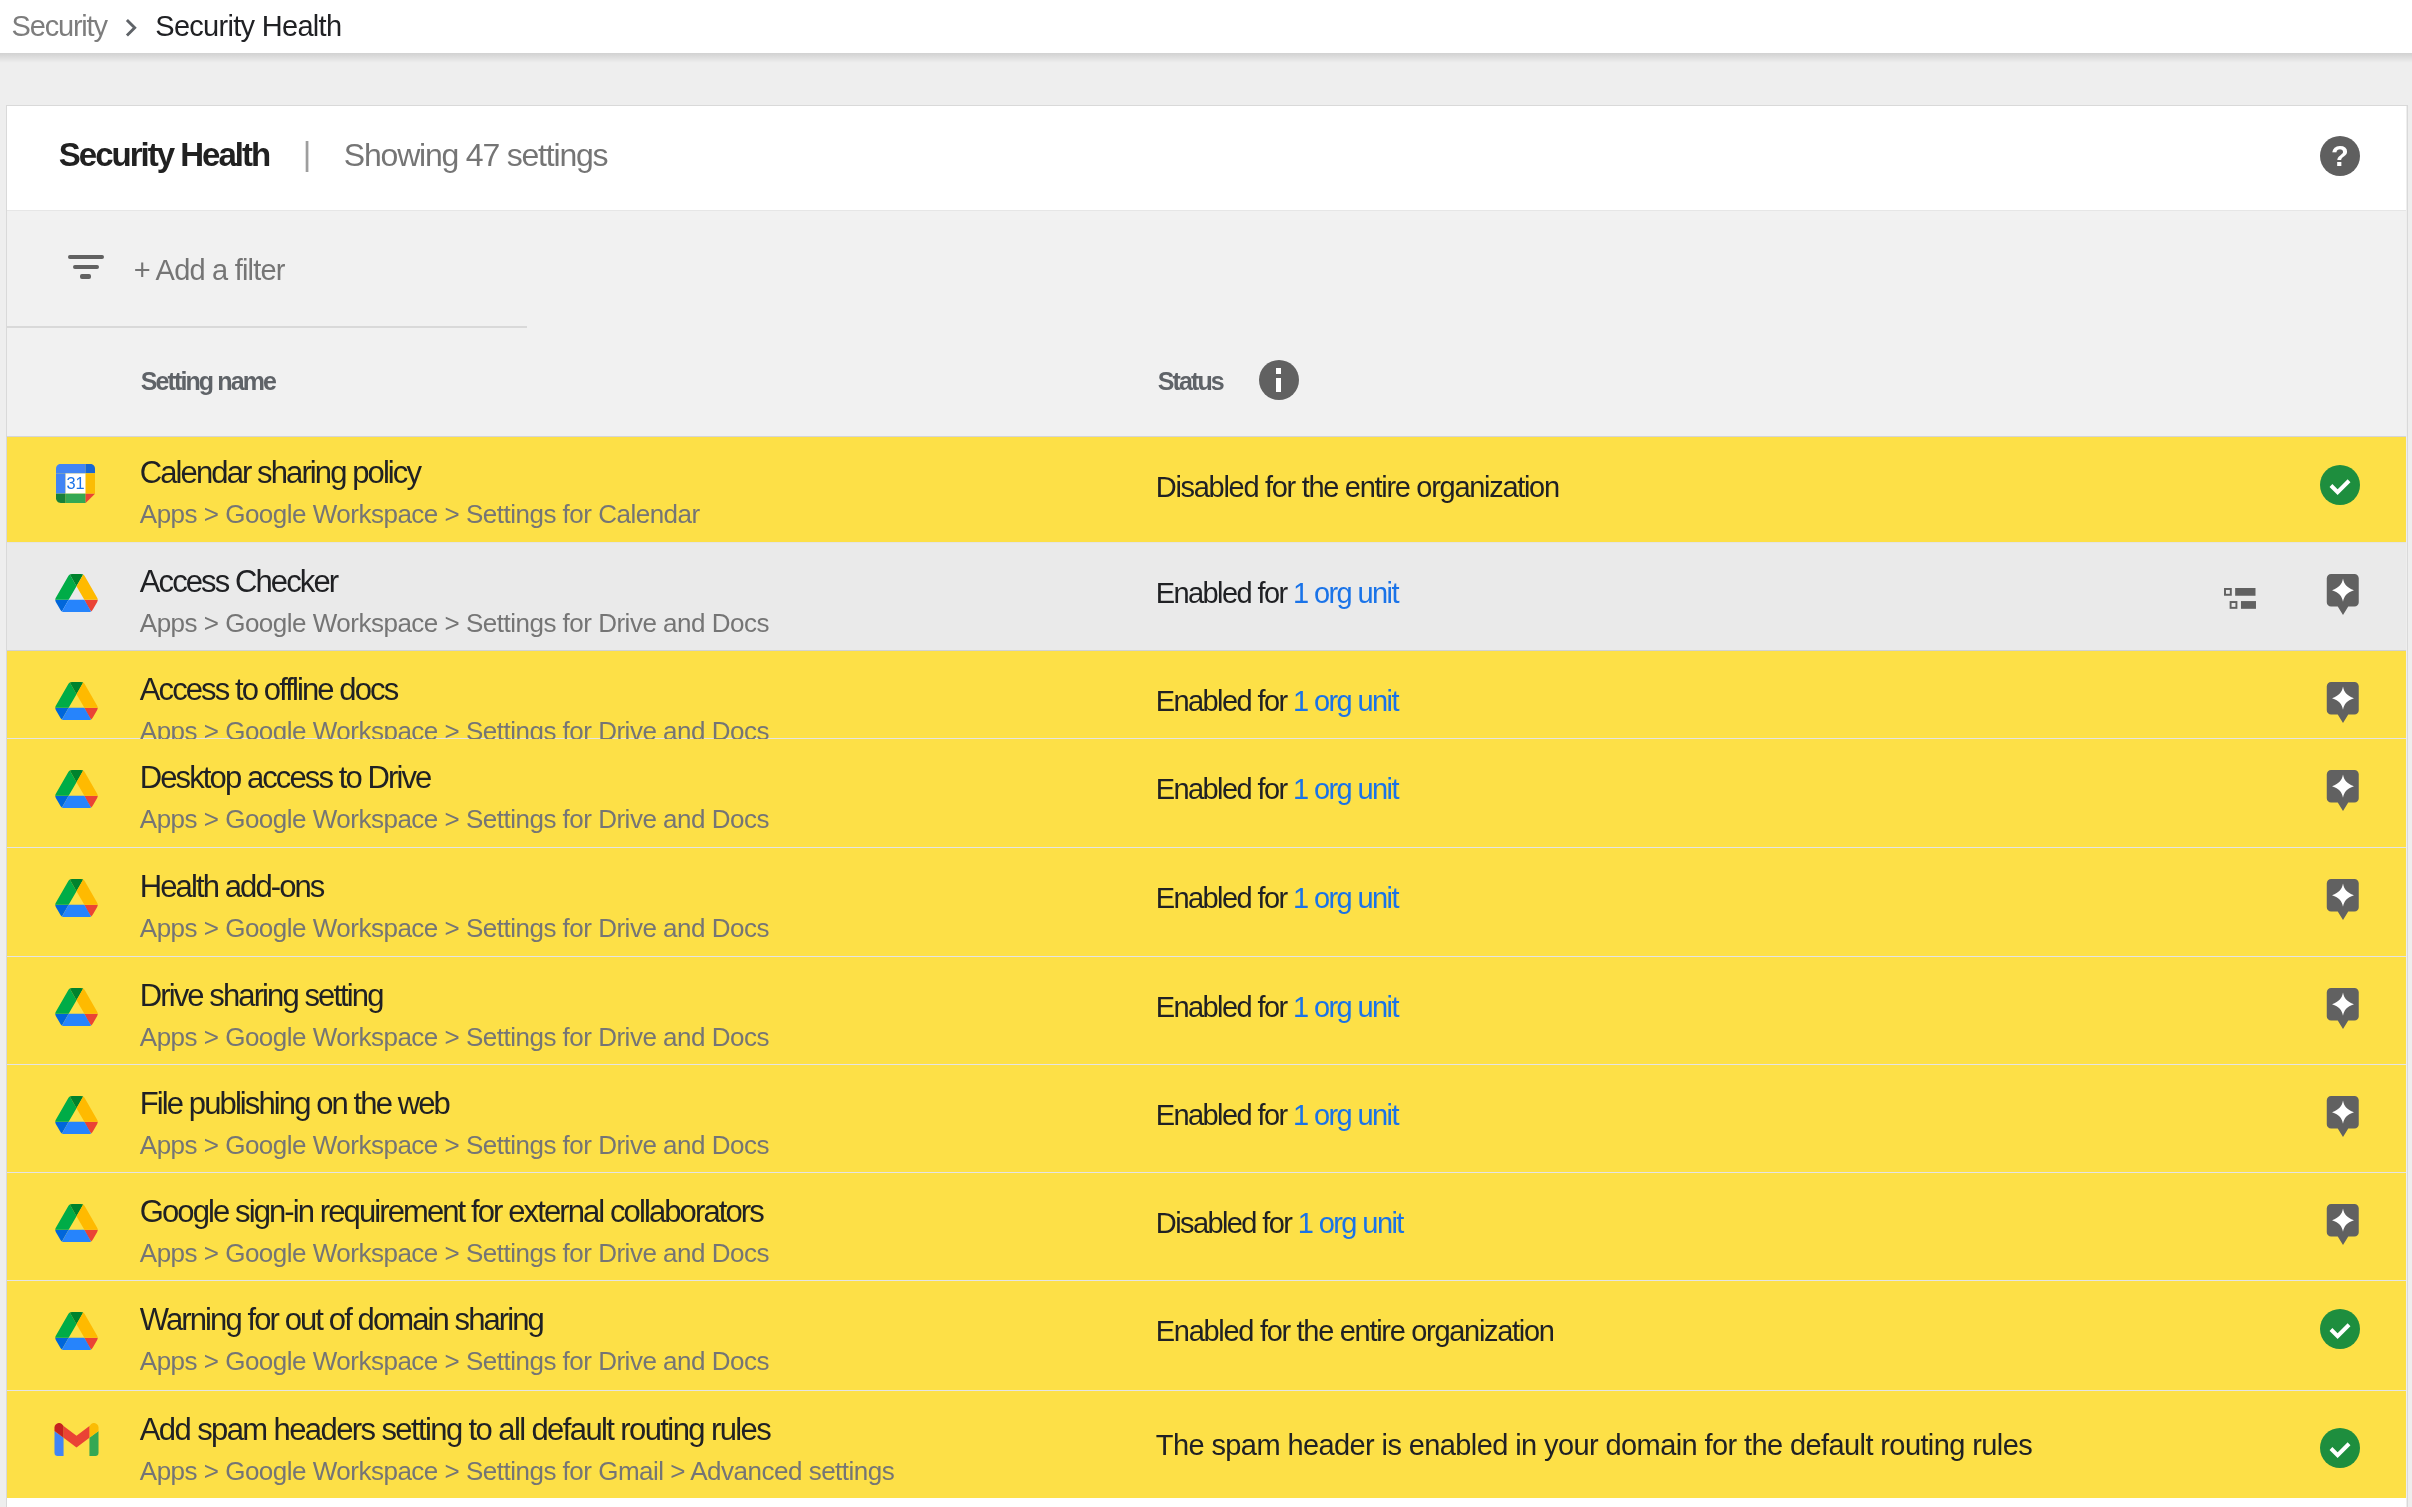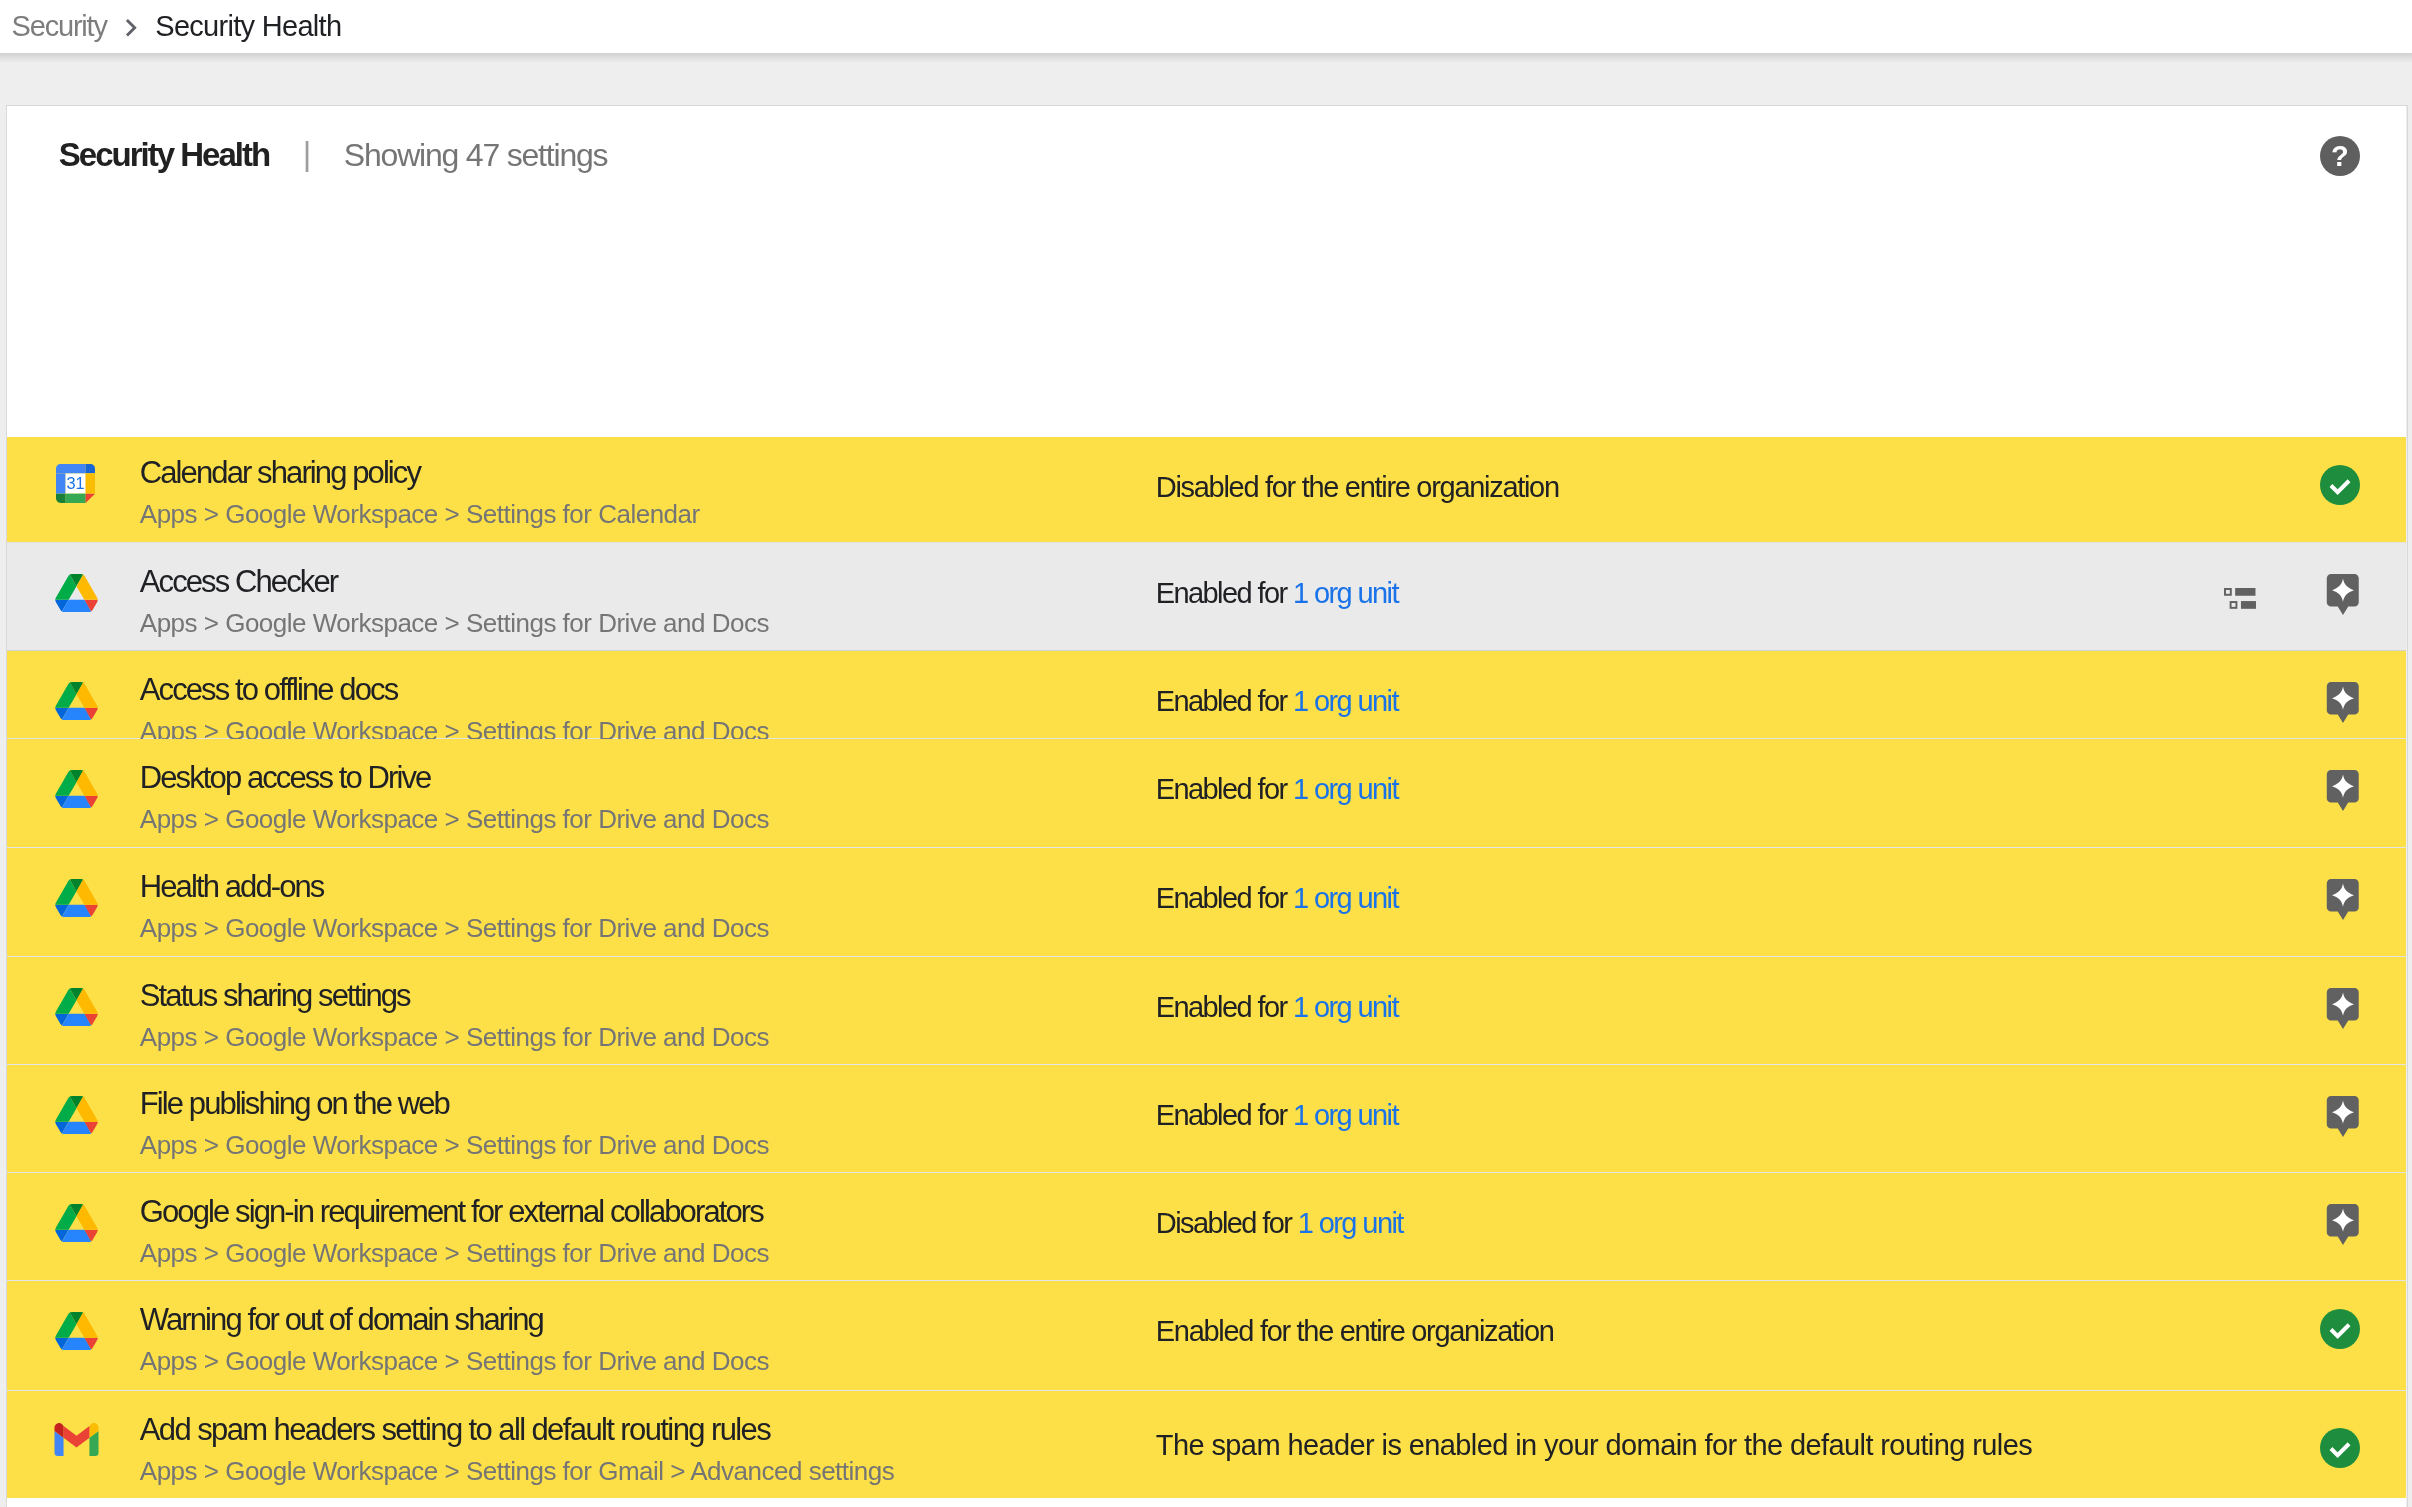--- a/index.html
+++ b/index.html
@@ -57,20 +57,32 @@
 </div>
 <div class="page">
   <div class="shadow"></div>
   <div class="card">
     <div class="chead">
       <div class="ctitle">Security Health</div>
       <div class="csep">|</div>
       <div class="csub">Showing 47 settings</div>
       <div class="help">?</div>
     </div>
+    <div class="gband">
+      <div class="ficon">
+          <div class="fb1"></div>
+          <div class="fb2"></div>
+          <div class="fb3"></div>
+        </div>
+      <div class="ftext">+ Add a filter</div>
+      <div class="fdivider"></div>
+      <div class="hname">Setting name</div>
+      <div class="hstatus">Status</div>
+      <div class="iinfo"></div>
+    </div>
     <div class="rows">
 <div class="row" style="height:106px">
 <svg class="appicon" style="left:50px;top:27px" width="39" height="39" viewBox="0 0 200 200">
 <rect fill="#fff" x="48" y="48" width="104" height="104"></rect>
 <path fill="#4285f4" d="M24 0 C10.7 0 0 10.7 0 24 V48 H152 V0 Z"></path>
 <rect fill="#4285f4" x="0" y="48" width="48" height="104"></rect>
 <path fill="#1967d2" d="M152 0 h24 c13.3 0 24 10.7 24 24 v24 h-48 z"></path>
 <rect fill="#fbbc04" x="152" y="48" width="48" height="104"></rect>
 <rect fill="#34a853" x="48" y="152" width="104" height="48"></rect>
 <path fill="#188038" d="M0 152 h48 v48 H24 C10.7 200 0 189.3 0 176 z"></path>
@@ -161,21 +173,21 @@
 </div>
 <div class="row" style="height:108px">
 <svg class="appicon" style="left:49px;top:31px" width="43" height="38" viewBox="0 0 87.3 78">
 <path fill="#0066da" d="M6.6 66.85l3.85 6.65c.8 1.4 1.95 2.5 3.3 3.3l13.75-23.8H0c0 1.55.4 3.1 1.2 4.5z"></path>
 <path fill="#00ac47" d="M43.65 25L29.9 1.2c-1.35.8-2.5 1.9-3.3 3.3L1.2 48.5C.4 49.9 0 51.45 0 53h27.5z"></path>
 <path fill="#ea4335" d="M73.55 76.8c1.35-.8 2.5-1.9 3.3-3.3l1.6-2.75L86.1 57.5c.8-1.4 1.2-2.95 1.2-4.5H59.798l5.852 11.5z"></path>
 <path fill="#00832d" d="M43.65 25L57.4 1.2C56.05.4 54.5 0 52.9 0H34.4c-1.6 0-3.15.45-4.5 1.2z"></path>
 <path fill="#2684fc" d="M59.8 53H27.5L13.75 76.8c1.35.8 2.9 1.2 4.5 1.2h50.8c1.6 0 3.15-.45 4.5-1.2z"></path>
 <path fill="#ffba00" d="M73.4 26.5L60.7 4.5c-.8-1.4-1.95-2.5-3.3-3.3L43.65 25 59.8 53h27.45c0-1.55-.4-3.1-1.2-4.5z"></path>
 </svg>
-<div class="t1">Status sharing settings</div>
+<div class="t1">Drive sharing setting</div>
 <div class="t2">Apps &gt; Google Workspace &gt; Settings for Drive and Docs</div>
 <div class="st ou">Enabled for <a>1 org unit</a></div>
 <svg class="rright" style="top:31px;left:2317px" width="33" height="43" viewBox="0 0 34 44">
 <path fill="#616161" d="M4.5 0 h24.5 a4.5 4.5 0 0 1 4.5 4.5 V29.5 a4.5 4.5 0 0 1 -4.5 4.5 H22.5 L17 43 L11.5 34 H4.5 A4.5 4.5 0 0 1 0 29.5 V4.5 A4.5 4.5 0 0 1 4.5 0 z"></path>
 <path fill="#fff" d="M17 4.8 c1.1 6.1 3.9 9.5 11.5 12.2 c-7.6 2.7-10.4 6.1-11.5 12.2 c-1.1-6.1-3.9-9.5-11.5-12.2 c7.6-2.7 10.4-6.1 11.5-12.2 z"></path>
 </svg>
 </div>
 <div class="row" style="height:108px">
 <svg class="appicon" style="left:49px;top:31px" width="43" height="38" viewBox="0 0 87.3 78">
 <path fill="#0066da" d="M6.6 66.85l3.85 6.65c.8 1.4 1.95 2.5 3.3 3.3l13.75-23.8H0c0 1.55.4 3.1 1.2 4.5z"></path>

